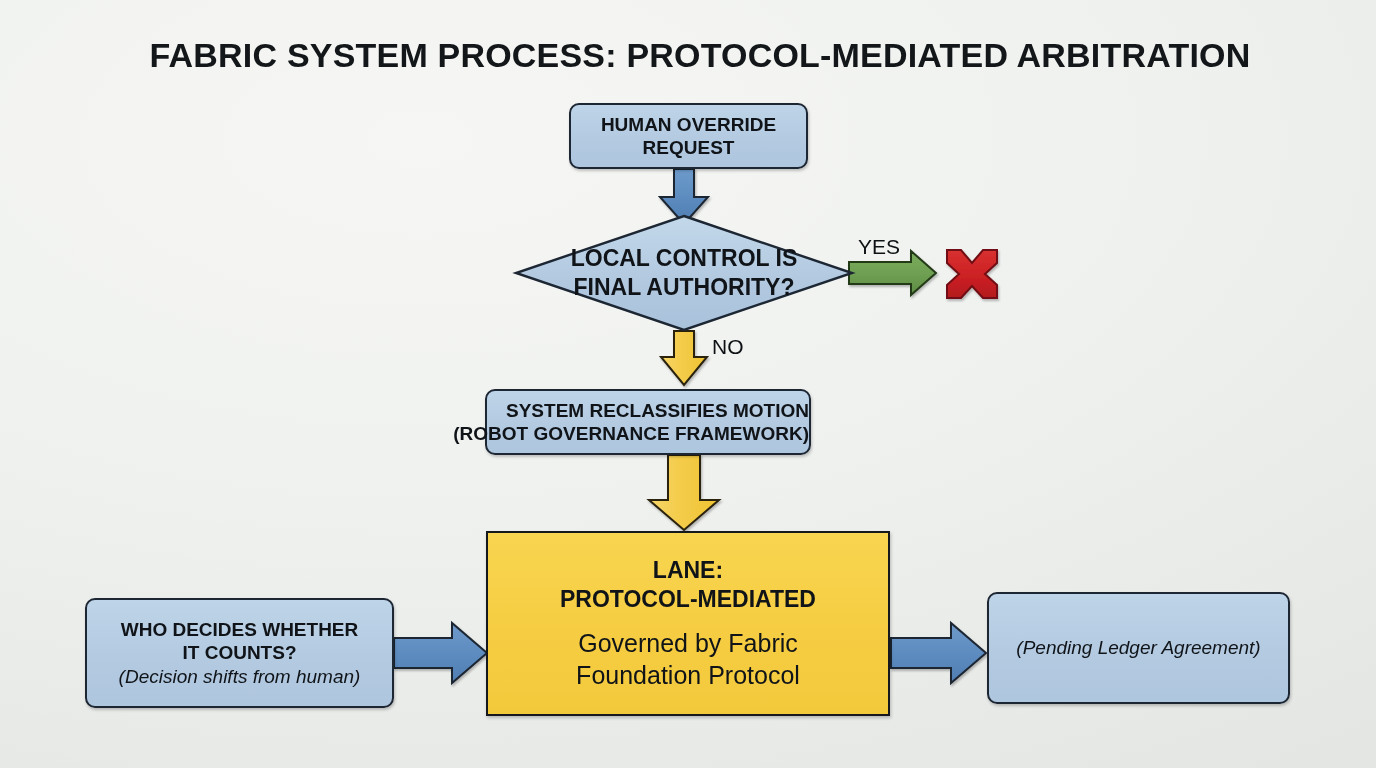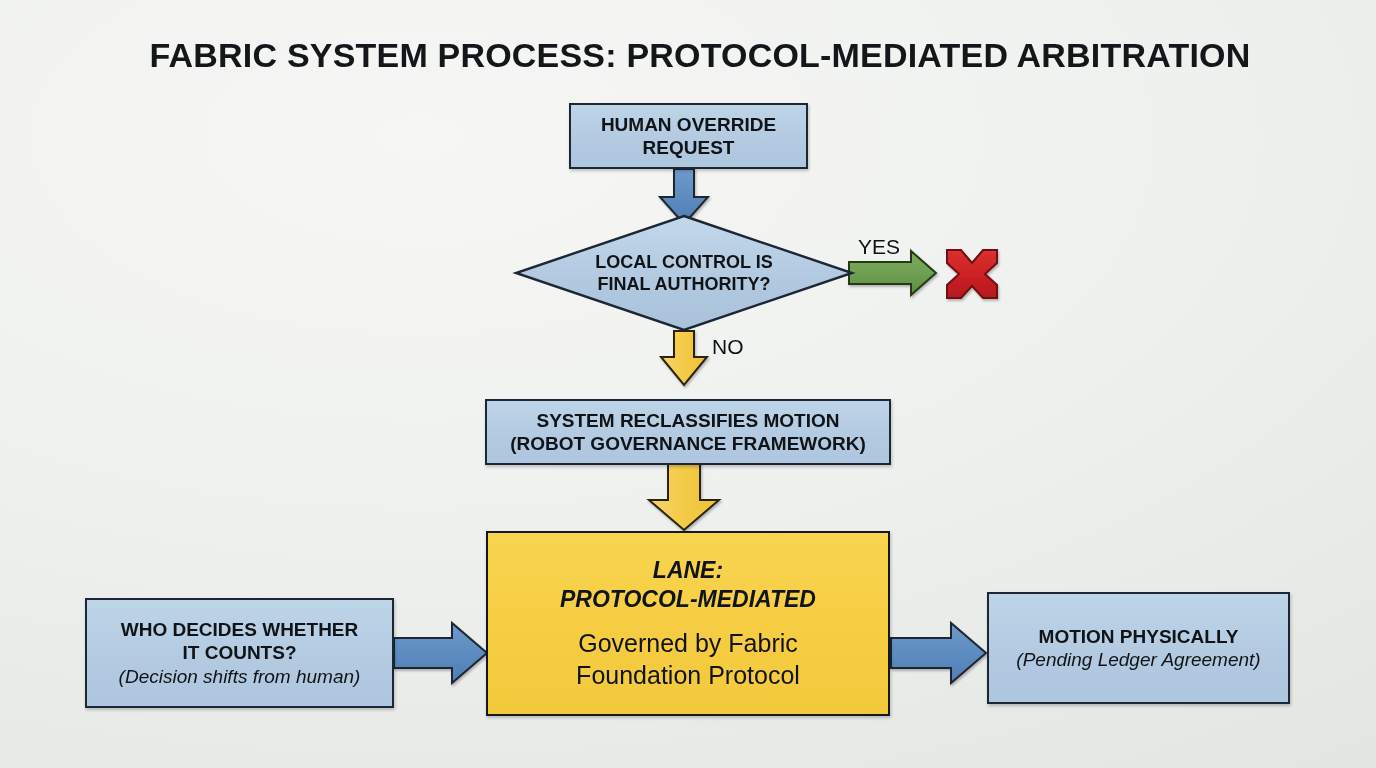--- a/index.html
+++ b/index.html
@@ -41,20 +41,21 @@
     display: flex;
     flex-direction: column;
     align-items: center;
     justify-content: center;
     text-align: center;
     color: #101418;
     box-shadow: 1px 2px 3px rgba(0,0,0,0.22);
   }
   .node.blue {
     background: linear-gradient(180deg, #bed4e8 0%, #b3cae1 55%, #aec6de 100%);
+    border-radius: 10px;
   }
   .node.yellow {
     background: linear-gradient(180deg, #f8d550 0%, #f6cd42 55%, #f3c93c 100%);
     border-color: #15181c;
   }
   .node .ln {
     line-height: 1.22;
     white-space: nowrap;
   }
   .cap {
@@ -66,29 +67,29 @@
     font-size: 19px;
   }
 
   
   #box-human-override-request {
     left: 569px; top: 103px; width: 239px; height: 66px;
   }
   #box-human-override-request .ln { font-size: 19px; font-weight: 600; }
 
   #box-system-reclassifies {
-    left: 485px; top: 399px; width: 406px; height: 66px;
+    left: 485px; top: 389px; width: 326px; height: 66px; align-items: flex-end;
   }
   #box-system-reclassifies .ln { font-size: 19px; font-weight: 600; }
 
   #box-lane {
     left: 486px; top: 531px; width: 404px; height: 185px;
     justify-content: center;
   }
-  #box-lane .lane-title { font-size: 23px; font-weight: 700; line-height: 1.24; font-style: italic; }
+  #box-lane .lane-title { font-size: 23px; font-weight: 700; line-height: 1.24; }
   #box-lane .lane-sub { font-size: 25px; font-weight: 500; line-height: 1.28; margin-top: 14px; }
 
   #box-who-decides {
     left: 85px; top: 598px; width: 309px; height: 110px;
   }
   #box-motion-routed {
     left: 987px; top: 592px; width: 303px; height: 112px;
   }
   #box-who-decides .cap, #box-motion-routed .cap { font-size: 19px; font-weight: 600; }
   #box-who-decides .sub, #box-motion-routed .sub { font-size: 19px; font-weight: 500; font-style: italic; }
@@ -100,21 +101,21 @@
     width: 340px; height: 118px;
   }
   #decision-local-control svg { display: block; overflow: visible; }
   .diamond-label {
     position: absolute;
     left: 0; top: 0;
     width: 340px; height: 118px;
     display: flex; flex-direction: column;
     align-items: center; justify-content: center;
     text-align: center;
-    font-size: 18px; font-weight: 600;
+    font-size: 23px; font-weight: 600;
     color: #101418;
     line-height: 1.25;
     pointer-events: none;
   }
 
   
   #arrow-layer {
     position: absolute;
     left: 0; top: 0;
     width: 1376px; height: 768px;
@@ -239,20 +240,19 @@
     </div>
   </div>
 
   <div class="node blue" id="box-who-decides">
     <div class="ln cap">WHO DECIDES WHETHER</div>
     <div class="ln cap">IT COUNTS?</div>
     <div class="ln sub">(Decision shifts from human)</div>
   </div>
 
   <div class="node blue" id="box-motion-routed">
-    <div class="ln cap">MOTION PHYSICALLY</div>
     <div class="ln sub">(Pending Ledger Agreement)</div>
   </div>
 
   <div class="edge-label" id="edge-label-yes">YES</div>
   <div class="edge-label" id="edge-label-no">NO</div>
 
 </div>
 
 </body></html>

